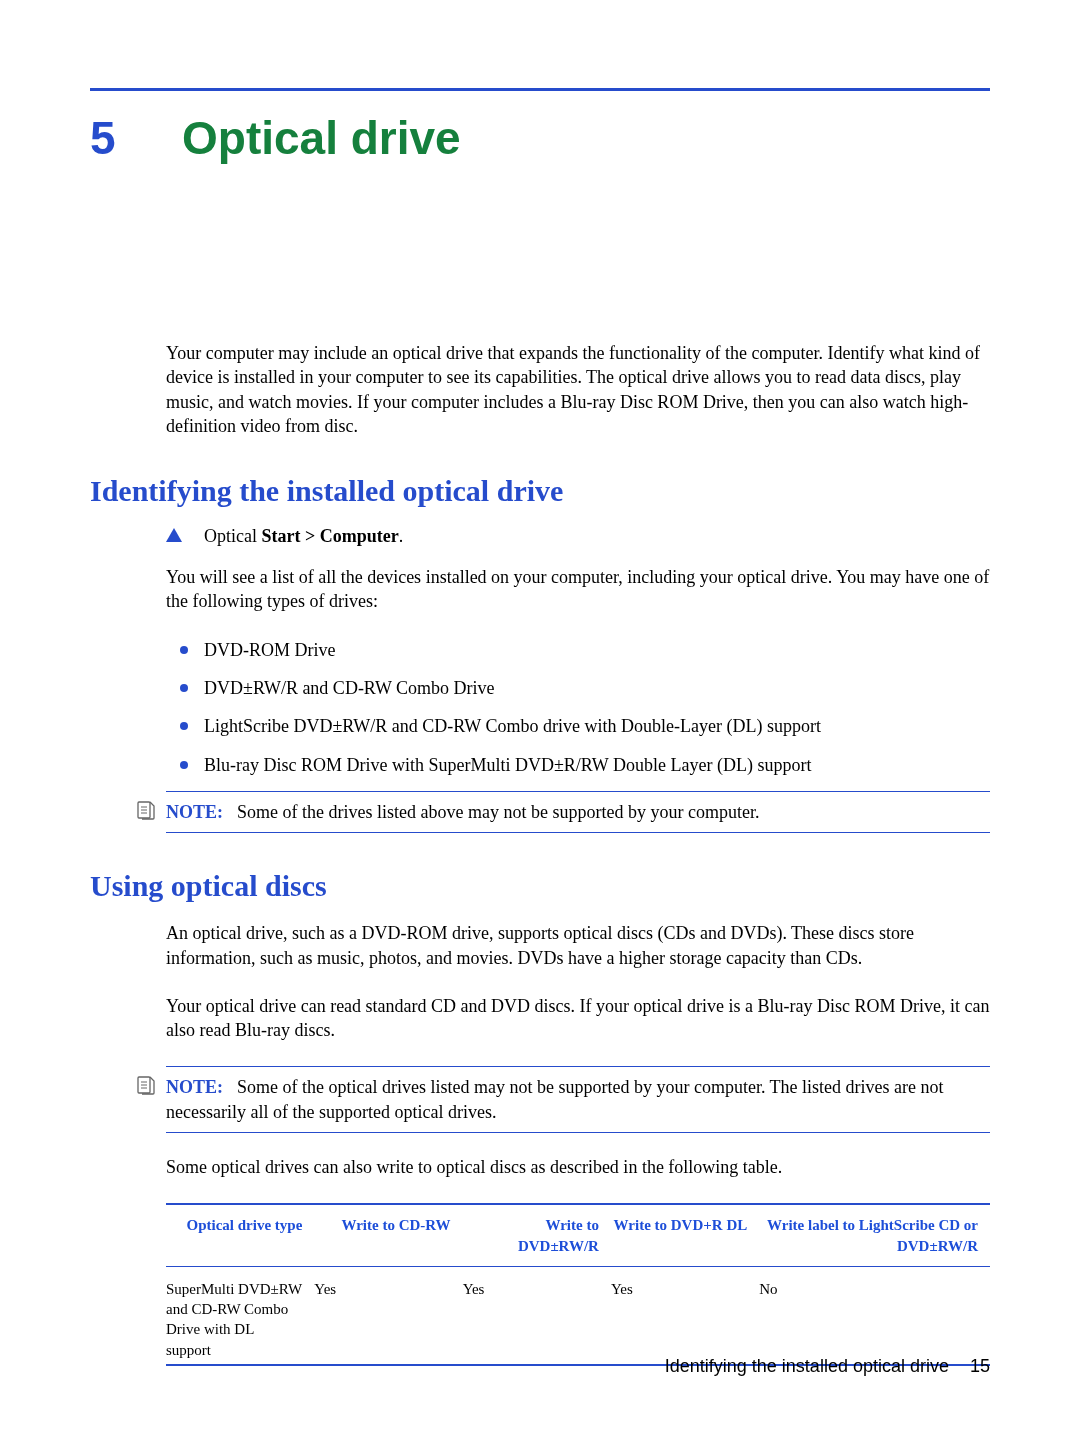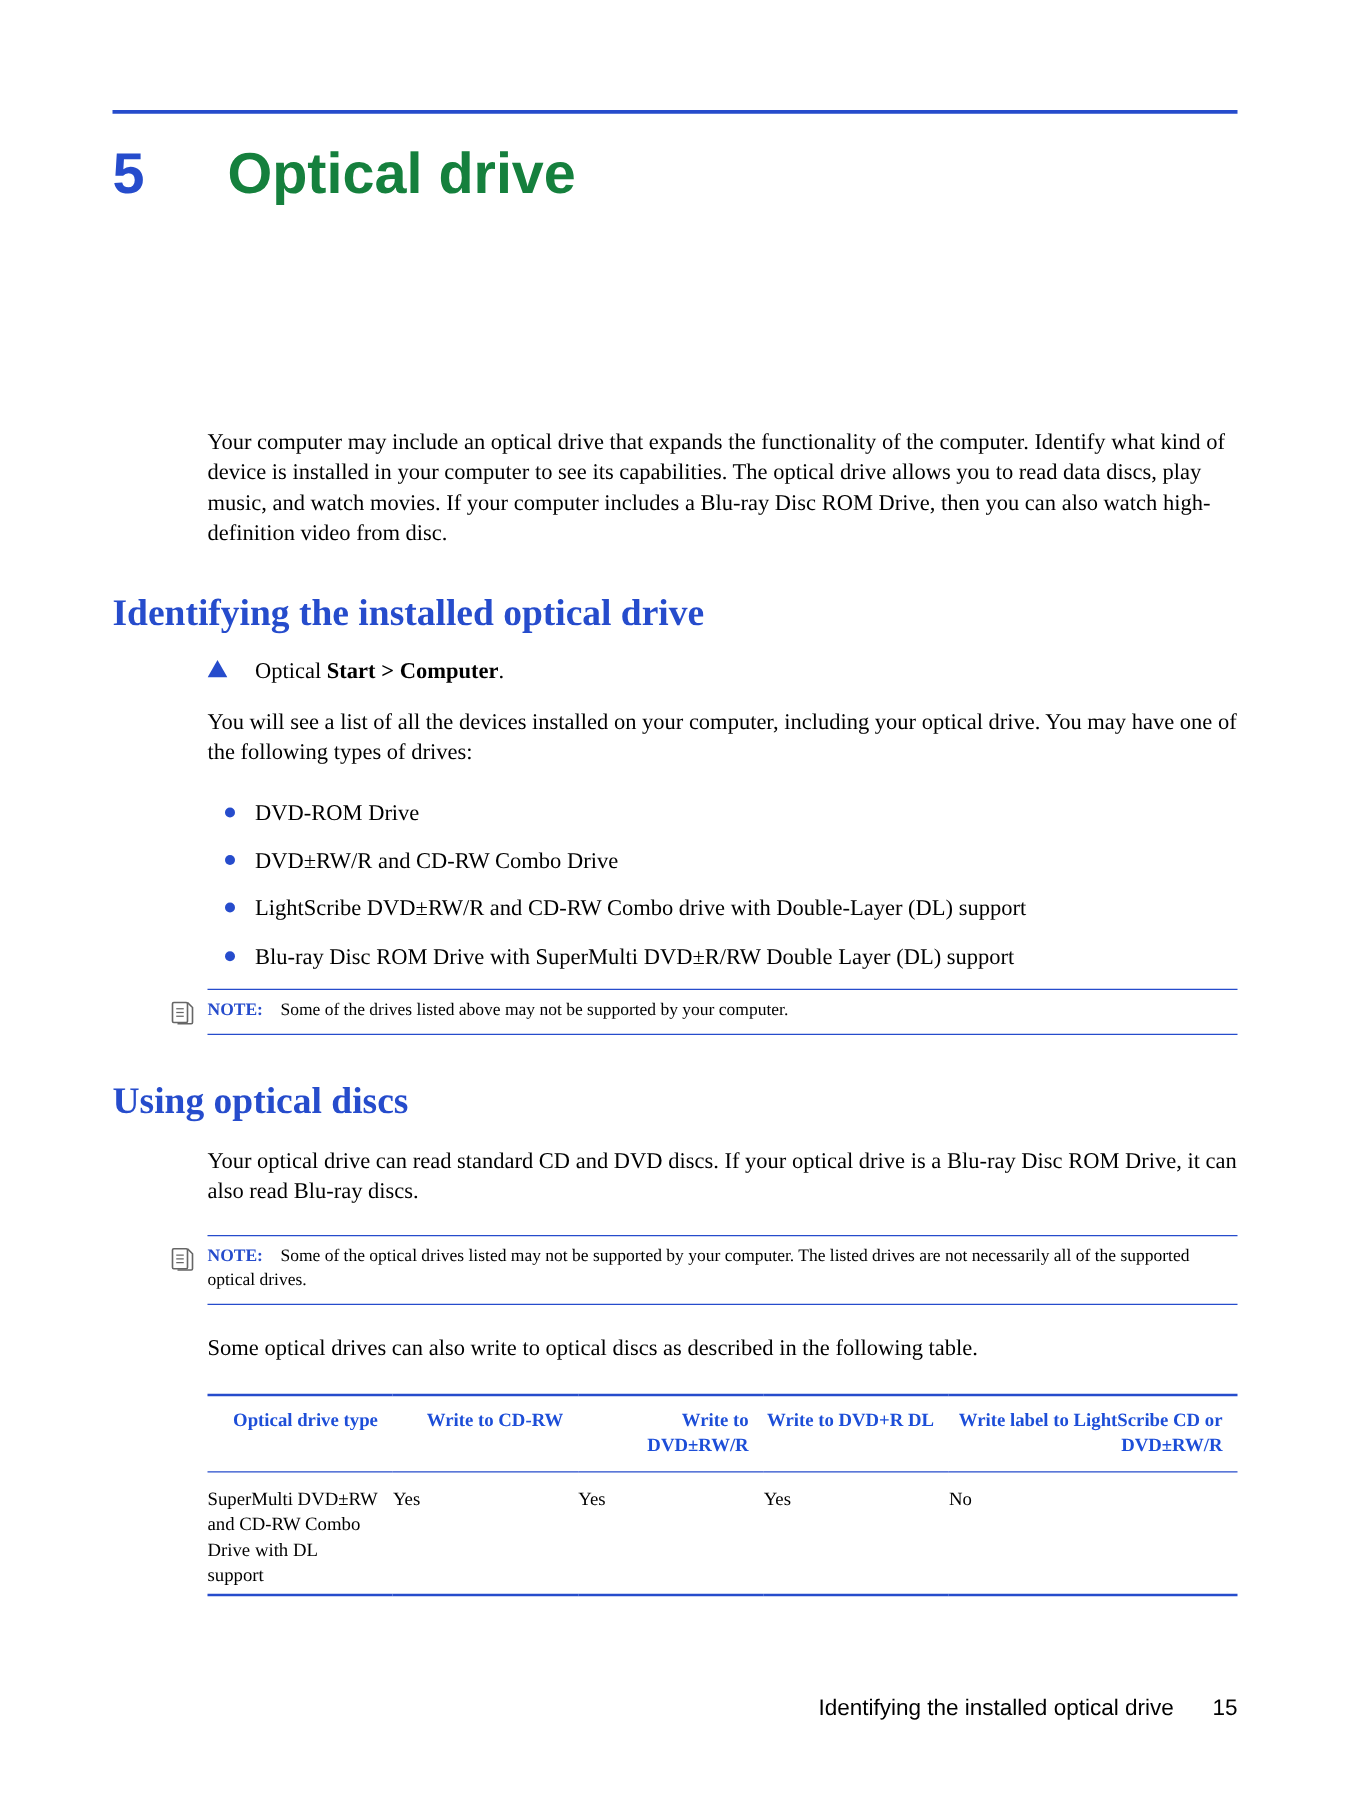--- a/index.html
+++ b/index.html
@@ -98,21 +98,21 @@
     padding: 8px 0 8px 0;
     margin: 10px 0 22px 0;
     position: relative;
   }
   .note-icon {
     position: absolute;
     left: -30px;
     top: 8px;
   }
   .note-text {
-    font-size: 14px;
+    font-size: 18px;
     line-height: 1.35;
   }
   .note-label {
     font-weight: 700;
     color: #264ccc;
     margin-right: 14px;
   }
   table.optical {
     width: 100%;
     border-collapse: collapse;
@@ -144,21 +144,21 @@
   .col2 { width: 18%; }
   .col3 { width: 18%; }
   .col4 { width: 28%; }
   .footer {
     position: absolute;
     bottom: 60px;
     right: 90px;
     font-size: 18px;
   }
   .footer .pg {
-    margin-left: 26px;
+    margin-left: 16px;
     text-align: center;
   }
 </style>
 </head>
 <body>
 
 <div class="page">
   <hr class="top-rule">
 
   <div class="chapter-row">
@@ -201,20 +201,21 @@
           <line x1="5" y1="13" x2="11" y2="13" stroke="#666" stroke-width="1"></line>
         </svg>
       </span>
       <div class="note-text">
         <span class="note-label">NOTE:</span><span>Some of the drives listed above may not be supported by your computer.</span>
       </div>
     </div>
 
     <h2 class="section">Using optical discs</h2>
 
+    <p class="para">An optical drive, such as a DVD-ROM drive, supports optical discs (CDs and DVDs). These discs store information, such as music, photos, and movies. DVDs have a higher storage capacity than CDs.</p>
     <p class="para">Your optical drive can read standard CD and DVD discs. If your optical drive is a Blu-ray Disc ROM Drive, it can also read Blu-ray discs.</p>
 
     <div class="note-block">
       <span class="note-icon">
         <svg width="20" height="20" viewBox="0 0 20 20">
           <rect x="2" y="2" width="12" height="16" rx="1" fill="none" stroke="#666" stroke-width="1.3"></rect>
           <path d="M14 2 L18 6 L18 18 Q18 19 17 19 L6 19" fill="none" stroke="#666" stroke-width="1.3"></path>
           <line x1="5" y1="7" x2="11" y2="7" stroke="#666" stroke-width="1"></line>
           <line x1="5" y1="10" x2="11" y2="10" stroke="#666" stroke-width="1"></line>
           <line x1="5" y1="13" x2="11" y2="13" stroke="#666" stroke-width="1"></line>

